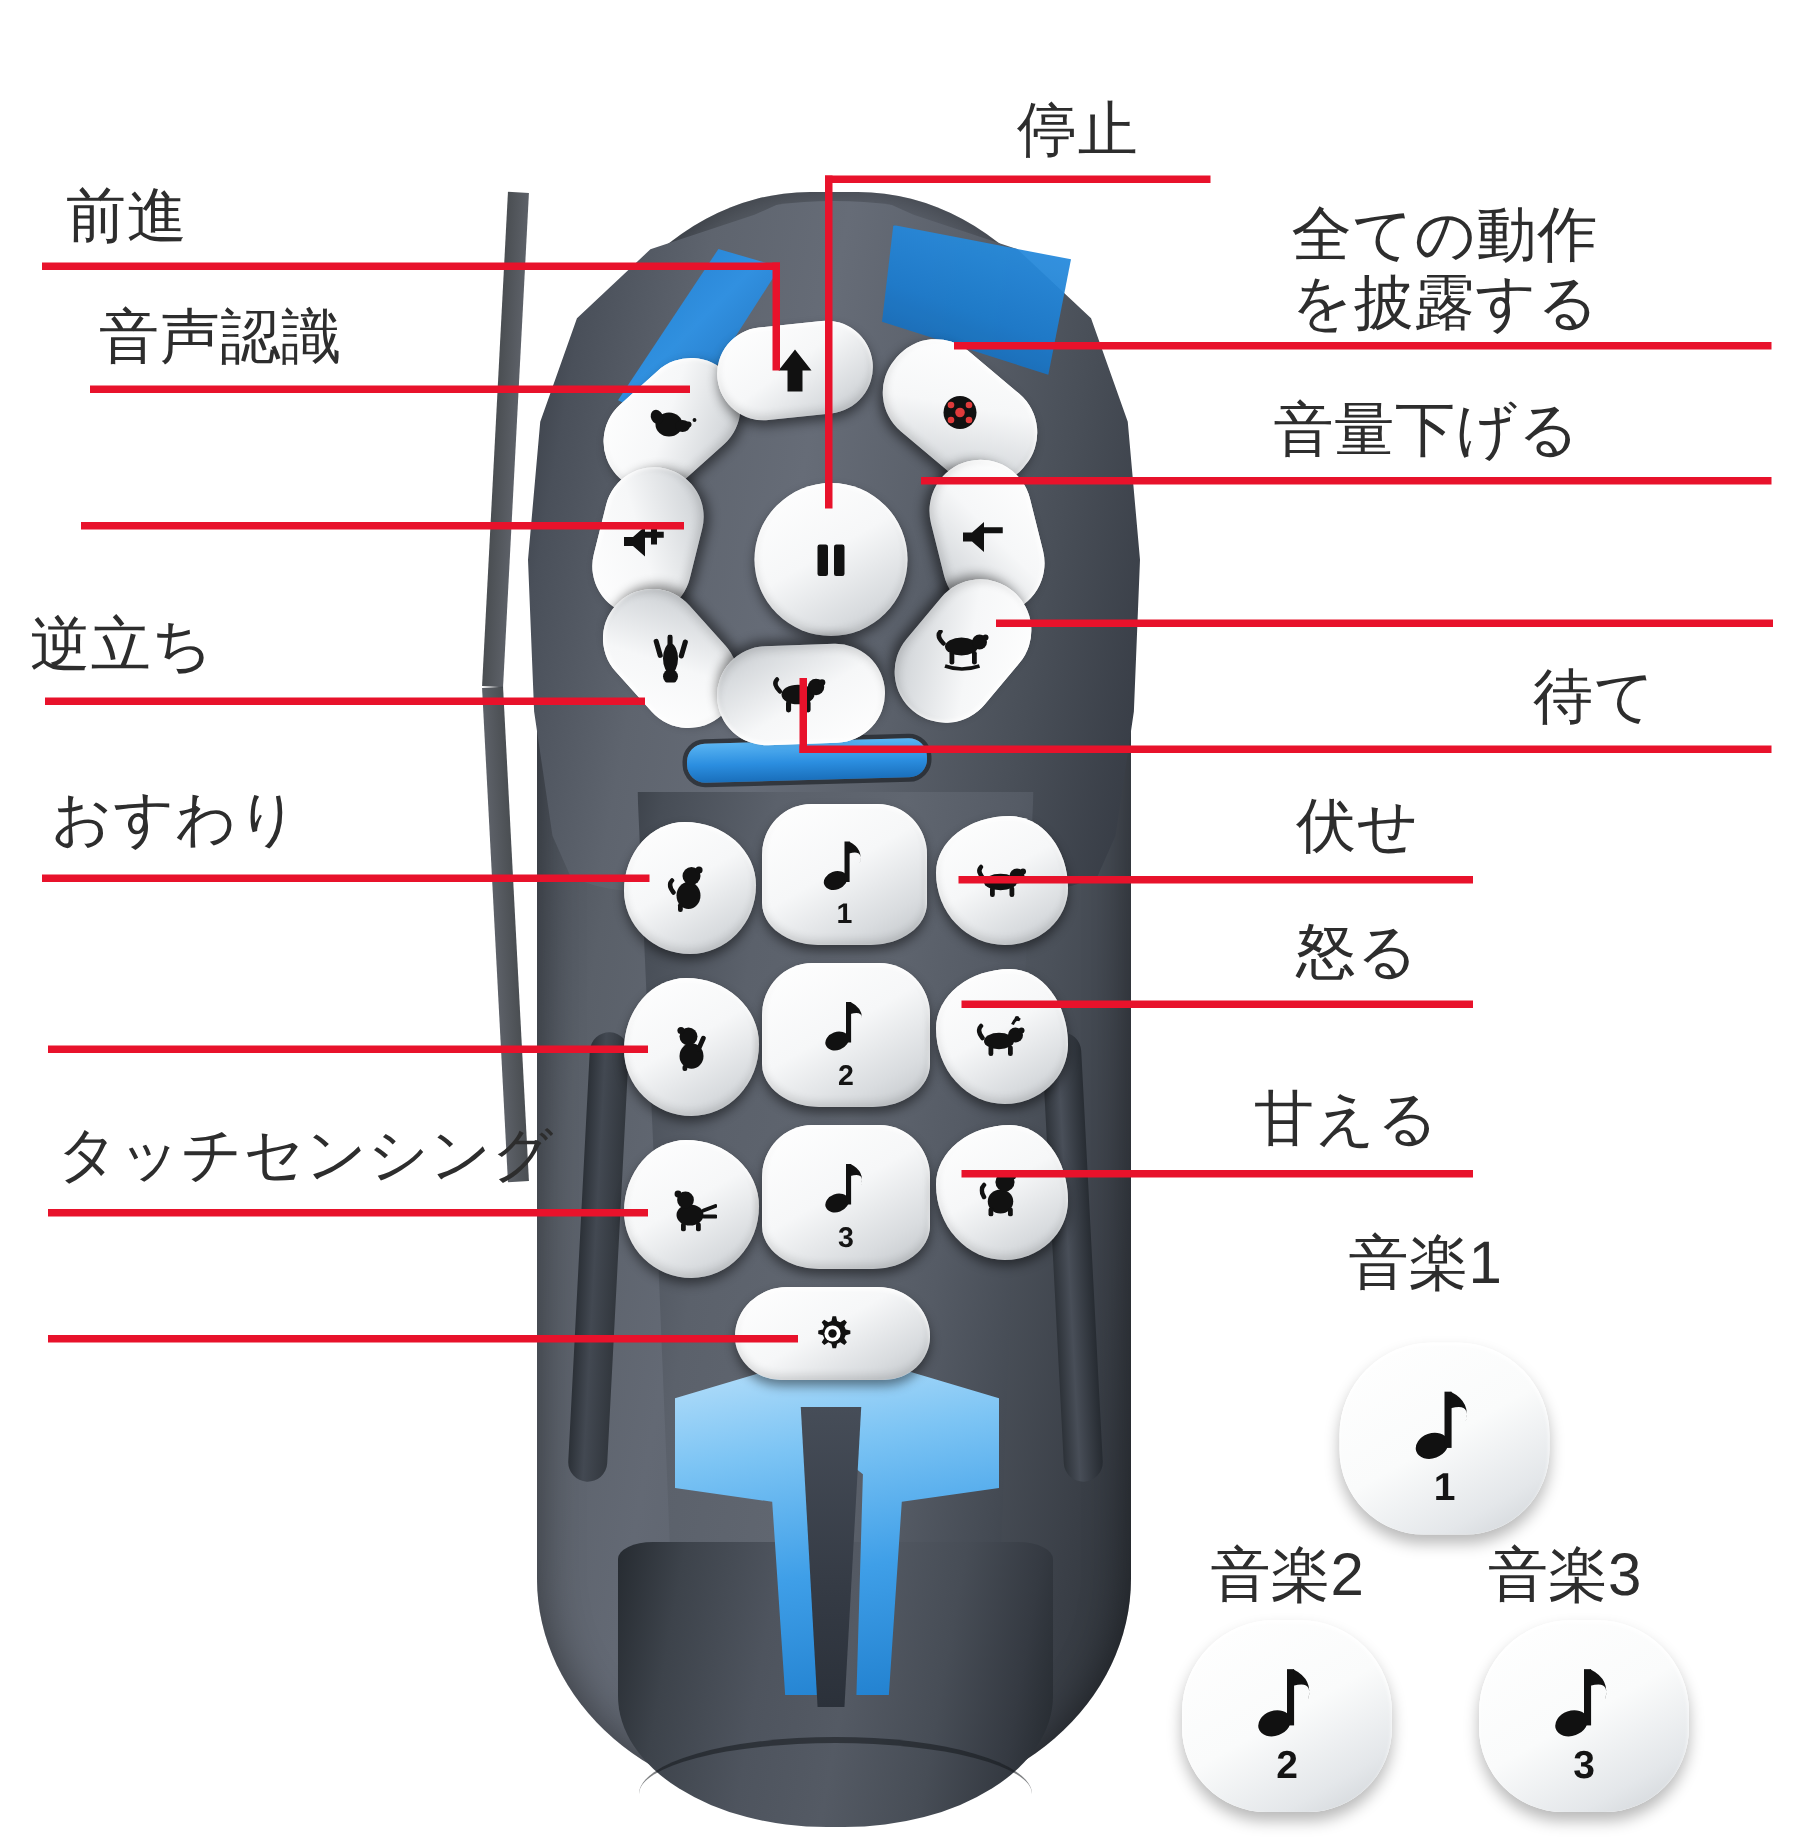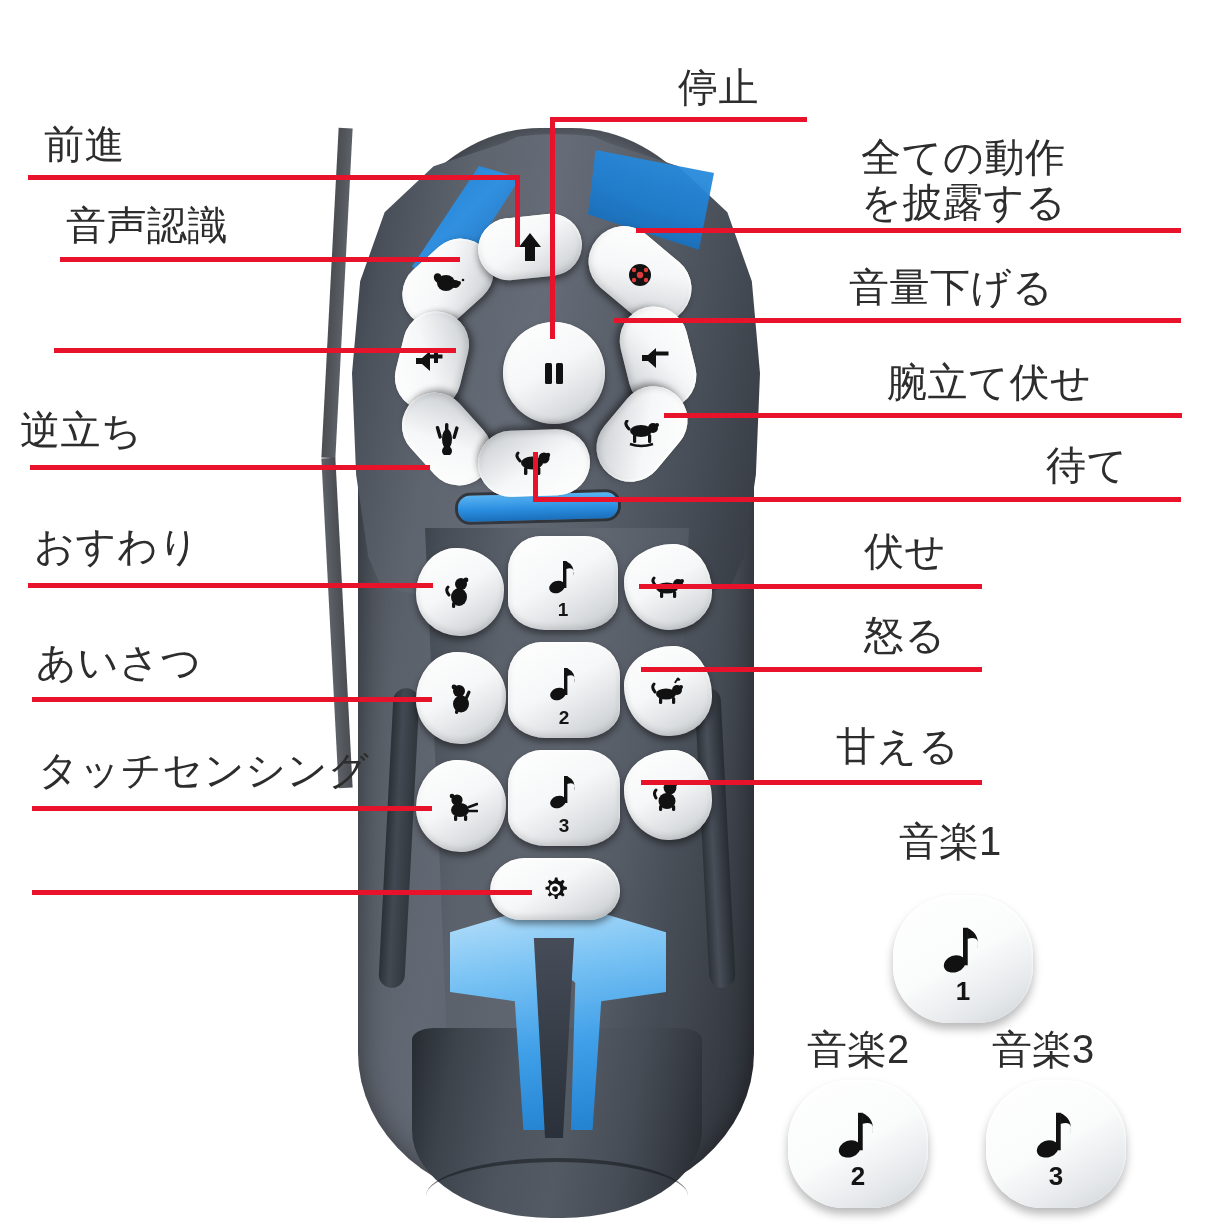--- a/index.html
+++ b/index.html
@@ -422,28 +422,26 @@
   <div class="ln h" style="left:639px;top:584px;width:343px;"></div>
   <div class="ln h" style="left:641px;top:667px;width:341px;"></div>
   <div class="ln h" style="left:641px;top:780px;width:341px;"></div>
 
   <div class="lbl" style="left:678px;top:52px;margin-top:13px;">停止</div>
 
   <div class="lbl" style="left:44px;top:122px;">前進</div>
   <div class="lbl" style="left:66px;top:203px;">音声認識</div>
   <div class="lbl" style="left:20px;top:408px;">逆立ち</div>
   <div class="lbl" style="left:34px;top:524px;">おすわり</div>
-  <div class="lbl" style="left:36px;top:640px;">あいさつ</div>
   <div class="lbl" style="left:38px;top:748px;">タッチセンシング</div>
 
   <div class="lbl" style="left:861px;top:125px;margin-top:10px;">全ての動作
 を披露する</div>
   <div class="lbl" style="left:849px;top:265px;">音量下げる</div>
-  <div class="lbl" style="left:887px;top:360px;">腕立て伏せ</div>
-  <div class="lbl" style="left:1022px;top:443px;margin-left:24px;">待て</div>
+  <div class="lbl" style="left:1022px;top:443px;">待て</div>
   <div class="lbl" style="left:864px;top:529px;">伏せ</div>
   <div class="lbl" style="left:864px;top:613px;">怒る</div>
   <div class="lbl" style="left:836px;top:724px;">甘える</div>
 
   <div class="caplabel" style="left:899px;top:814px;">音楽1</div>
   <div class="cap" style="left:893px;top:895px;width:140px;height:128px;">
     <span class="g" style="margin-top:-14px;">
       <svg width="42" height="50" viewBox="0 0 30 36">
         <ellipse cx="9" cy="28" rx="8" ry="6" fill="#111" transform="rotate(-20 9 28)"></ellipse>
         <rect x="15" y="2" width="3.4" height="27" fill="#111"></rect>

